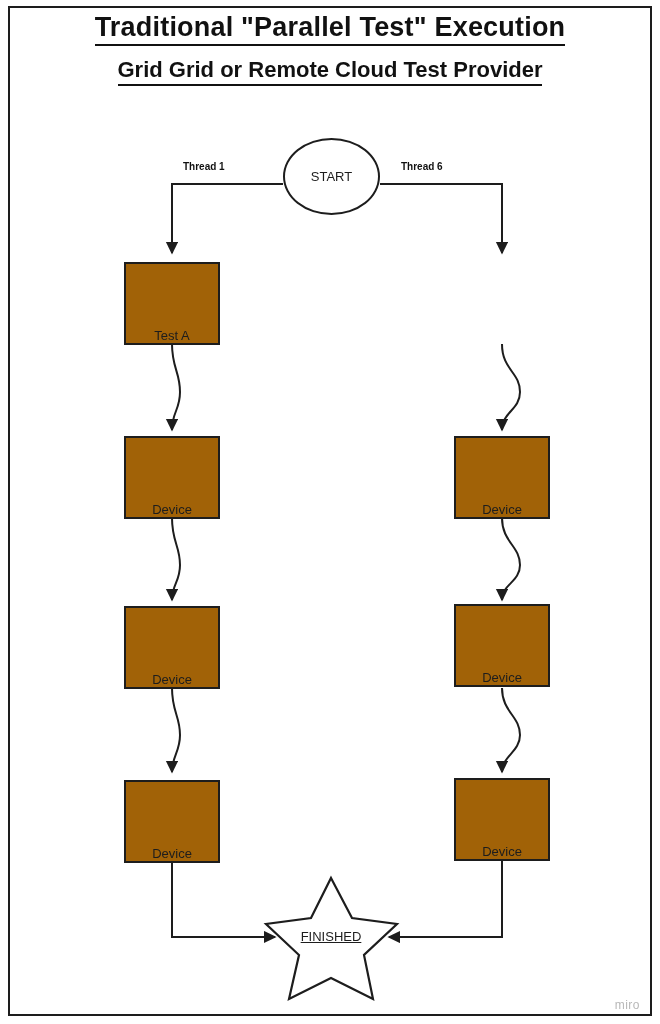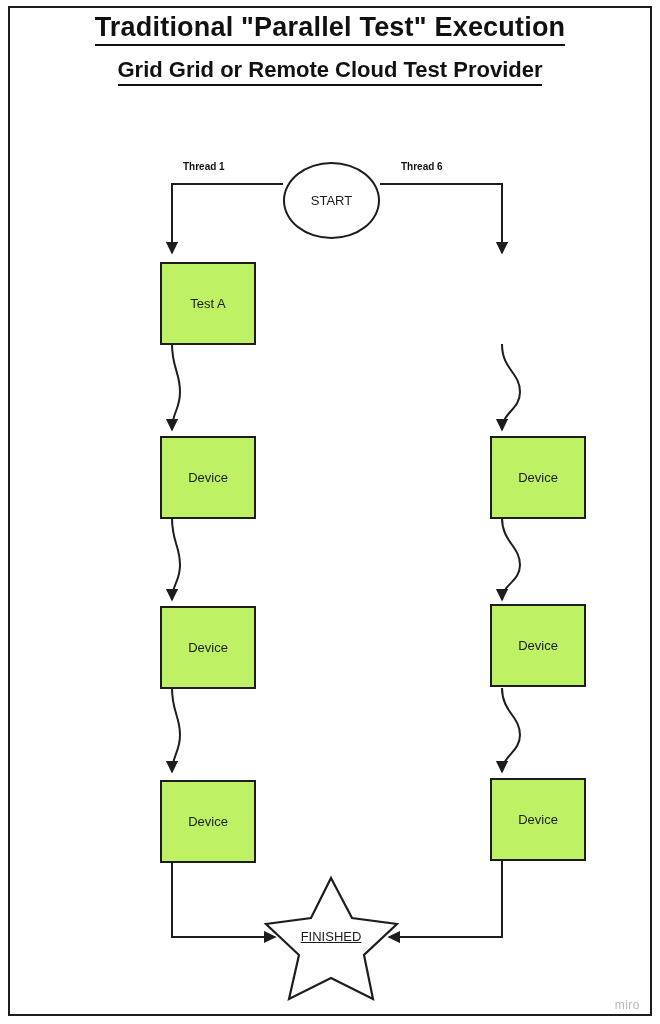--- a/index.html
+++ b/index.html
@@ -56,28 +56,27 @@
   svg.diagram {
     position: absolute;
     left: 0;
     top: 0;
     width: 660px;
     height: 1024px;
   }
   .node-box {
     position: absolute;
     border: 2px solid #1d1d1d;
-    background: #bef264;
+    background: #a16207;
     box-sizing: border-box;
     display: flex;
-    align-items: center;
+    align-items: flex-end;
     justify-content: center;
     font-size: 13px;
     color: #1d1d1d;
-    margin-left: 36px;
   }
   .start-node {
     position: absolute;
     border: 2px solid #1d1d1d;
     border-radius: 50%;
     background: #ffffff;
     box-sizing: border-box;
     display: flex;
     align-items: center;
     justify-content: center;
@@ -134,21 +133,21 @@
     <path d="M172,862 L172,937 L275,937" fill="none" stroke="#1d1d1d" stroke-width="2" marker-end="url(#arrow)"></path>
 
     <path d="M502,344 C502,370 520,372 520,392 C520,410 502,412 502,430" fill="none" stroke="#1d1d1d" stroke-width="2" marker-end="url(#arrow)"></path>
     <path d="M502,518 C502,542 520,546 520,565 C520,582 502,584 502,600" fill="none" stroke="#1d1d1d" stroke-width="2" marker-end="url(#arrow)"></path>
     <path d="M502,688 C502,712 520,716 520,735 C520,752 502,756 502,772" fill="none" stroke="#1d1d1d" stroke-width="2" marker-end="url(#arrow)"></path>
     <path d="M502,860 L502,937 L389,937" fill="none" stroke="#1d1d1d" stroke-width="2" marker-end="url(#arrow)"></path>
 
     <polygon points="331,878 352,918 397,924 364,955 373,999 331,978 289,999 299,955 266,924 311,918" fill="#ffffff" stroke="#1d1d1d" stroke-width="2.2" stroke-linejoin="miter"></polygon>
   </svg>
 
-  <div class="start-node" style="left:283px; top:162px; width:97px; height:77px;">
+  <div class="start-node" style="left:283px; top:138px; width:97px; height:77px;">
     <span>START</span>
   </div>
 
   <div class="thread-label" style="left:183px; top:161px;">Thread 1</div>
   <div class="thread-label" style="left:401px; top:161px;">Thread 6</div>
 
   <div class="node-box" style="left:124px; top:262px; width:96px; height:83px;">
     <span>Test A</span>
   </div>
   <div class="node-box" style="left:124px; top:436px; width:96px; height:83px;">

